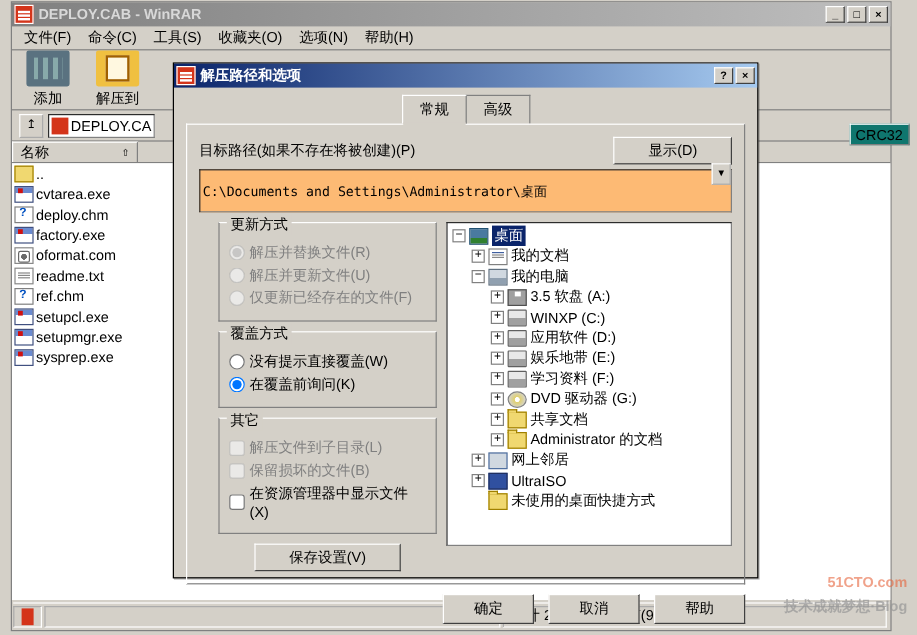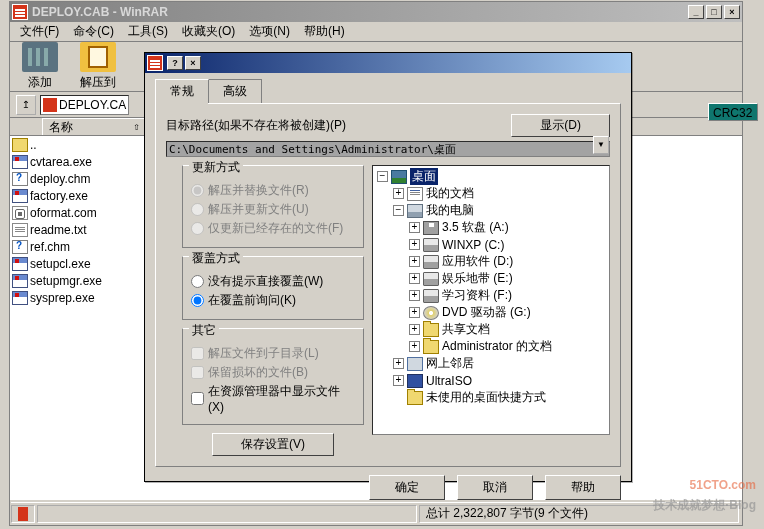--- a/index.html
+++ b/index.html
@@ -26,21 +26,21 @@
 .tool-extract { background: #f0c040; border-radius: 2px; }
 .tool-extract::after { content: ""; position: absolute; left: 8px; right: 8px; top: 4px; bottom: 4px; border: 2px solid #a06000; background: #fff8e0; }
 
 .addrbar { height: 26px; display: flex; align-items: center; padding: 2px 6px; gap: 4px; border-bottom: 1px solid #808080; }
 .up-btn { width: 20px; height: 20px; background: #d4d0c8; border: 1px outset #fff; font-size: 10px; text-align: center; line-height: 18px; cursor: default; }
 .addr-input { flex: 0 0 78px; height: 20px; background: #fff; border: 1px inset #808080; display: flex; align-items: center; padding: 0 2px; gap: 2px; }
 .addr-ricon { width: 14px; height: 14px; background: #d4341a; }
 
 .col-headers { height: 18px; display: flex; border-bottom: 1px solid #808080; }
 .col-h { border-right: 1px solid #808080; border-top: 1px solid #fff; border-left: 1px solid #fff; padding: 2px 6px; background: #d4d0c8; cursor: default; }
-.col-h:first-child { width: 105px; display: flex; align-items: center; margin-left: 32px; }
+.col-h:first-child { width: 105px; display: flex; align-items: center; }
 .col-h .arrow { margin-left: auto; font-size: 8px; }
 
 .file-list { background: #fff; height: 364px; overflow: auto; }
 .file-row { display: flex; align-items: center; height: 17px; padding: 0 2px; cursor: default; }
 .file-icon { width: 16px; height: 14px; margin-right: 2px; flex-shrink: 0; position: relative; }
 .fi-updir { background: #f0d870; border: 1px solid #a08000; }
 .fi-exe { background: linear-gradient(180deg, #6a8ad0 40%, #fff 40%); border: 1px solid #405080; }
 .fi-exe::after { content: ""; position: absolute; left: 2px; top: 1px; width: 4px; height: 4px; background: #d01010; }
 .fi-chm { background: #fff; border: 1px solid #808080; }
 .fi-chm::after { content: "?"; color: #0050c0; font-size: 10px; font-weight: bold; position: absolute; left: 3px; top: -1px; }
@@ -51,30 +51,30 @@
 
 .statusbar { position: absolute; bottom: 1px; left: 1px; right: 1px; height: 22px; display: flex; align-items: center; border-top: 1px solid #fff; }
 .status-seg { border: 1px inset #fff; height: 18px; padding: 2px 6px; margin-right: 2px; display: flex; align-items: center; }
 .status-seg:first-child { width: 24px; }
 .status-ricon { width: 14px; height: 14px; background: #d4341a; }
 .status-seg.main { flex: 1; }
 
 
 .dialog { position: absolute; left: 144px; top: 52px; width: 488px; height: 430px; background: #d4d0c8; border: 1px solid #000; box-shadow: 1px 1px 0 rgba(0,0,0,0.3); }
 .dialog-body { padding: 6px 10px 8px; }
-.tabs { display: flex; }
+.tabs { display: flex; justify-content: center; }
 .tab { padding: 3px 14px; border: 1px solid #808080; border-bottom: none; background: #d4d0c8; position: relative; margin-right: -1px; cursor: default; }
 .tab.active { background: #d4d0c8; z-index: 2; border-top: 1px solid #fff; border-left: 1px solid #fff; }
 .tab.active::after { content: ""; position: absolute; left: 0; right: 0; bottom: -2px; height: 3px; background: #d4d0c8; }
 .tab-panel { border: 1px solid #808080; border-top: 1px solid #fff; border-left: 1px solid #fff; padding: 10px; min-height: 342px; position: relative; }
 
 .dest-row { display: flex; align-items: center; margin-bottom: 4px; }
 .dest-label { flex: 1; }
 .btn { background: #d4d0c8; border: 1px solid #404040; border-top-color: #fff; border-left-color: #fff; padding: 2px 28px; cursor: default; }
-.path-input { width: 100%; height: 16px; background: #a3a3a3; border: 1px inset #808080; padding: 1px 2px; font-family: monospace; font-size: 11px; margin-bottom: 8px; }
+.path-input { width: 100%; height: 36px; background: #fdba74; border: 1px inset #808080; padding: 1px 2px; font-family: monospace; font-size: 11px; margin-bottom: 8px; }
 .path-dd { position: absolute; right: 11px; top: 32px; width: 16px; height: 18px; background: #d4d0c8; border: 1px outset #fff; text-align: center; font-size: 8px; line-height: 16px; }
 
 .columns { display: flex; gap: 8px; margin-left: 16px; }
 .left-col { width: 182px; }
 .right-col { flex: 1; }
 
 .groupbox { border: 1px solid #808080; border-top-color: #fff; position: relative; padding: 14px 8px 8px; margin-bottom: 8px; }
 .groupbox > .gb-title { position: absolute; top: -7px; left: 6px; background: #d4d0c8; padding: 0 3px; }
 .radio, .check { display: flex; align-items: center; margin: 2px 0; cursor: default; }
 .radio.disabled, .check.disabled { color: #808080; }
@@ -210,20 +210,21 @@
     <div class="status-seg" style="width:380px"></div>
     <div class="status-seg main">总计 2,322,807 字节(9 个文件)</div>
   </div>
 </div>
 
 <div class="crc-col">CRC32</div>
 
 <div class="dialog">
   <div class="titlebar">
     <div class="titlebar-icon"></div>
+    <div class="titlebar-text">解压路径和选项</div>
     <div class="titlebar-btns">
       <div class="tbtn">?</div>
       <div class="tbtn">×</div>
     </div>
   </div>
 
   <div class="dialog-body">
     <div class="tabs">
       <div class="tab active">常规</div>
       <div class="tab">高级</div>

